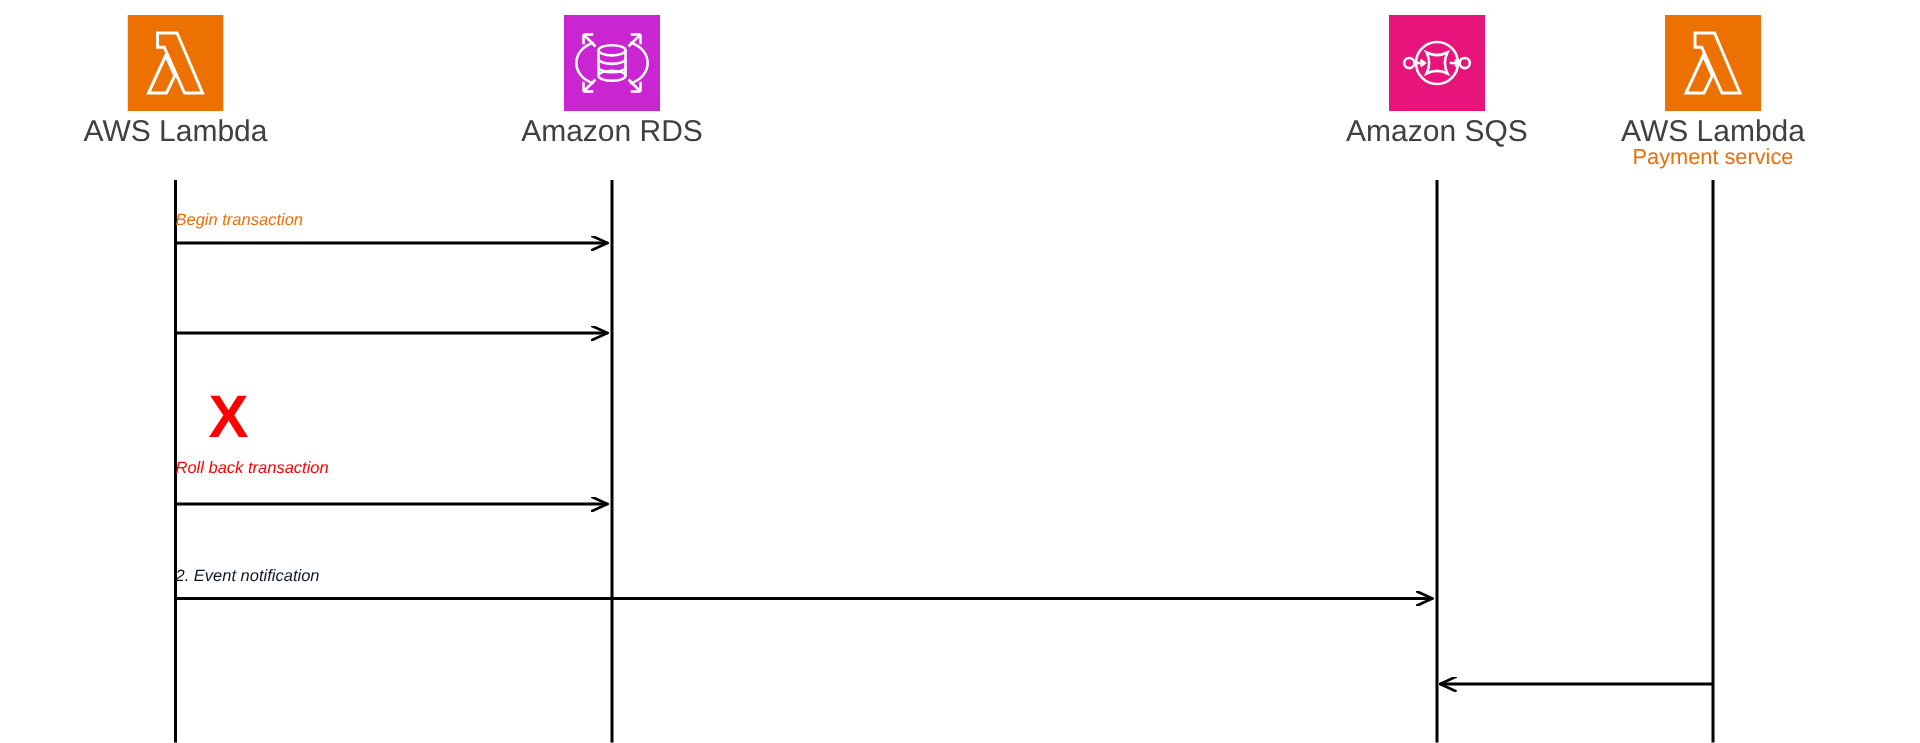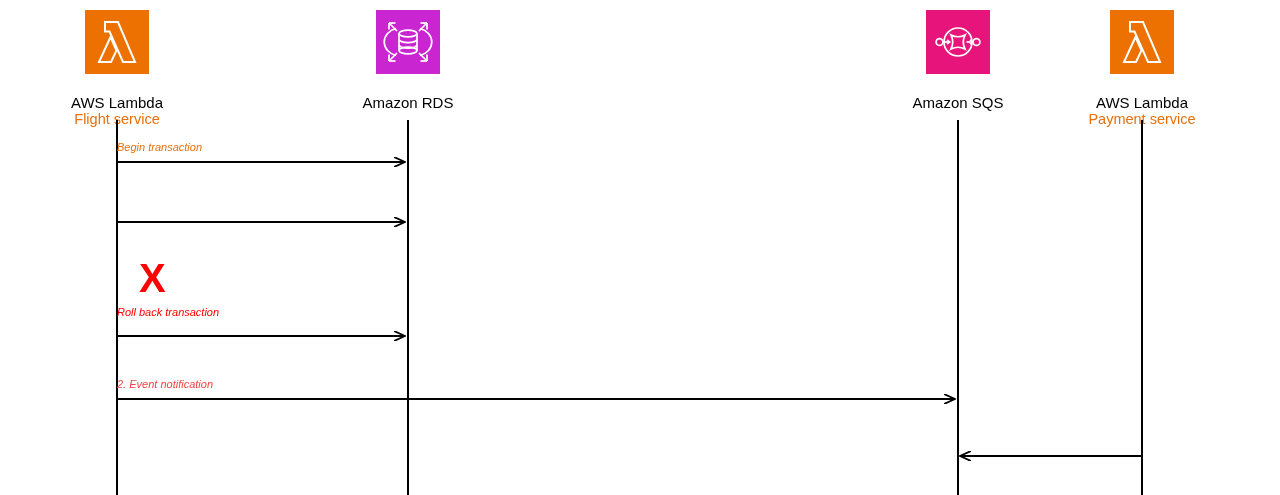--- a/index.html
+++ b/index.html
@@ -29,23 +29,23 @@
     text-align: center;
     top: 10px;
   }
   .participant .icon-box {
     width: 64px;
     height: 64px;
     margin: 0 auto;
     display: block;
   }
   .participant .p-name {
-    font-size: 15px;
-    color: #000000;
-    margin-top: 20px;
+    font-size: 20px;
+    color: #404040;
+    margin-top: 6px;
     line-height: 17px;
     white-space: nowrap;
   }
   .participant .p-sub {
     font-size: 14.5px;
     color: #E8700C;
     line-height: 17px;
     white-space: nowrap;
   }
 
@@ -77,21 +77,20 @@
 
 <div id="diagram">
 
   <div class="participant" style="left:17px;">
     <svg class="icon-box" viewBox="0 0 64 64">
       <rect x="0" y="0" width="64" height="64" fill="#ED7100"></rect>
       <path d="M20 12 H33 L50 52 H38 L24.5 21.5 H20 Z" fill="none" stroke="#ffffff" stroke-width="2" stroke-linejoin="miter"></path>
       <path d="M25.5 27 L31.5 40.5 L26 52 H14 Z" fill="none" stroke="#ffffff" stroke-width="2" stroke-linejoin="miter"></path>
     </svg>
     <div class="p-name">AWS Lambda</div>
-    <div class="p-sub">Flight service</div>
   </div>
 
   <div class="participant" style="left:858px;">
     <svg class="icon-box" viewBox="0 0 64 64">
       <rect x="0" y="0" width="64" height="64" fill="#E7157B"></rect>
       <g fill="none" stroke="#ffffff" stroke-width="1.7" stroke-linecap="butt" stroke-linejoin="miter">
         <circle cx="32" cy="32" r="14"></circle>
 
         <path d="M25 25 Q32 28.5 39 25 Q35.5 32 39 39 Q32 35.5 25 39 Q28.5 32 25 25 Z"></path>
 
@@ -171,18 +170,18 @@
     <line x1="117" y1="336" x2="405" y2="336" stroke="#000000" stroke-width="2" marker-end="url(#arrowR)"></line>
     <line x1="117" y1="399" x2="955" y2="399" stroke="#000000" stroke-width="2" marker-end="url(#arrowR)"></line>
     <line x1="1142" y1="456" x2="960" y2="456" stroke="#000000" stroke-width="2" marker-end="url(#arrowL)"></line>
   </svg>
 
   <div class="msg-label" style="left:117px; width:288px; top:139px; color:#E8700C;">Begin transaction</div>
 
 
   <div class="msg-label" style="left:117px; width:288px; top:304px; color:#FF0000;">Roll back transaction</div>
 
-  <div class="msg-label" style="left:117px; width:838px; top:376px; color:#ef4444;">2. Event notification</div>
+  <div class="msg-label" style="left:117px; width:838px; top:376px; color:#0f172a;">2. Event notification</div>
 
 
   <div class="x-mark" style="left:139px; top:258px;">X</div>
 
 </div>
 
 </body></html>

